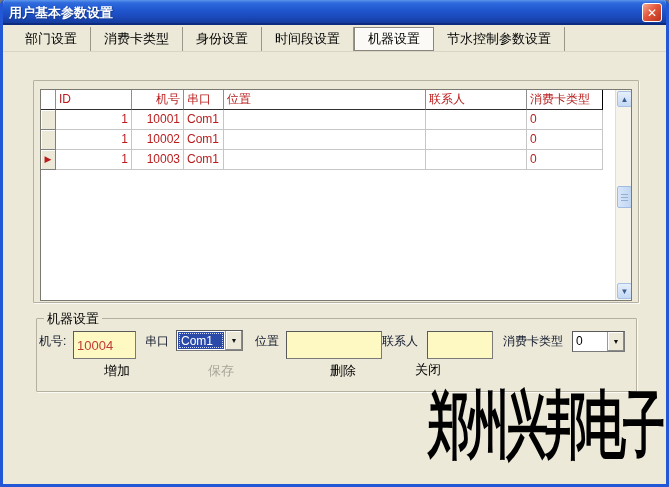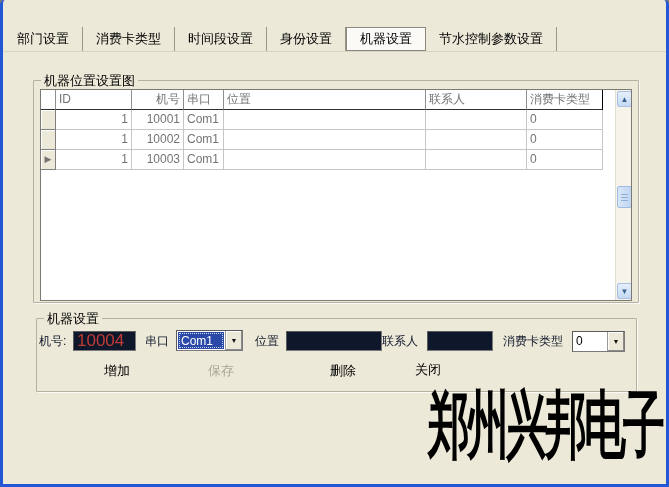--- a/index.html
+++ b/index.html
@@ -27,21 +27,21 @@
     position: absolute; right: 7px; top: 3px; width: 20px; height: 19px;
     border: 1px solid #fff; border-radius: 3px;
     background: linear-gradient(135deg,#F6A993 0%,#E4573B 45%,#B8321C 100%);
     color: #fff; font-size: 12px; font-weight: bold;
     display: flex; align-items: center; justify-content: center;
     cursor: pointer;
   }
   
   .tabbar {
     position: absolute; left: 0; top: 27px; width: 663px; height: 25px;
-    display: flex; align-items: stretch; padding-left: 1px;
+    display: flex; align-items: stretch; padding-left: 9px;
     border-bottom: 1px solid #d9d5c6;
   }
   .tab {
     padding: 0 13px; display: flex; align-items: center;
     font-size: 13px; color: #000; border-right: 1px solid #9a978a;
     cursor: pointer; white-space: nowrap;
   }
   .tab.active {
     background: #FBFAF6;
     border: 1px solid #8a887c; border-right: 1px solid #8a887c;
@@ -55,21 +55,21 @@
   }
   .gb-grid  { left: 30px; top: 80px;  width: 606px; height: 223px; }
   .gb-form  { left: 33px; top: 318px; width: 601px; height: 74px;  }
   
   .grid {
     position: absolute; left: 6px; top: 8px; width: 592px; height: 212px;
     background: #fff; border: 1px solid #7a7a72; overflow: hidden;
   }
   .grow { display: flex; height: 20px; }
   .gcell {
-    font-size: 12px; color: #737373; overflow: hidden; white-space: nowrap;
+    font-size: 12px; color: #b91c1c; overflow: hidden; white-space: nowrap;
     border-right: 1px solid #c6c6c6; border-bottom: 1px solid #c6c6c6;
     padding: 2px 3px; line-height: 15px;
   }
   .c0 { width: 15px; } .c1 { width: 76px; } .c2 { width: 52px; text-align: right; }
   .c3 { width: 40px; } .c4 { width: 202px; } .c5 { width: 101px; } .c6 { width: 76px; }
   .hrow .gcell {
     background: #fff; border-right: 1px solid #8f8f8f; border-bottom: 1px solid #2f2f2f;
   }
   .hrow .c6 { border-right: 1px solid #000; }
   .sel {
@@ -95,23 +95,23 @@
     background: linear-gradient(90deg,#D8E6F8,#C0D6F2);
     border: 1px solid #A0BCE2; border-radius: 2px; cursor: grab;
   }
   .sb-thumb::after {
     content: ""; position: absolute; left: 3px; right: 3px; top: 7px; height: 7px;
     background: repeating-linear-gradient(180deg,#93AED0 0 1px,transparent 1px 3px);
   }
   
   .flabel { position: absolute; font-size: 12px; color: #0f172a; }
   .tinput {
-    position: absolute; height: 20px; background: #0f172a;
+    position: absolute; height: 28px; background: #fef9c3;
     border: 1px solid #7a7a7a; border-top-color: #5a5a5a; border-left-color: #5a5a5a;
-    font-size: 17px; padding: 1px 3px; font-family: "Liberation Sans","DejaVu Sans",sans-serif;
+    font-size: 13px; padding: 1px 3px; font-family: "Liberation Sans","DejaVu Sans",sans-serif;
   }
   .red-text { color: #C13B36; }
   .combo {
     position: absolute; height: 21px; background: #fff;
     border: 1px solid #7a7a7a; border-top-color: #5a5a5a; border-left-color: #5a5a5a;
     display: flex; cursor: pointer;
   }
   .combo-val { flex: 1; font-size: 12px; padding: 2px 2px 0 3px; white-space: nowrap; overflow: hidden; }
   .combo-val.focused {
     background: #2B49A8; color: #fff;
@@ -138,32 +138,37 @@
     letter-spacing: -3px; white-space: nowrap;
     transform: scaleY(1.75); transform-origin: bottom;
     font-family: "DejaVu Sans", sans-serif;
   }
 </style>
 </head>
 <body>
 
 <div class="window">
 
+  <div class="titlebar">
+    <span class="title-text">用户基本参数设置</span>
+    <div class="close-btn">
+      <span>✕</span>
+    </div>
+  </div>
 
   <div class="tabbar">
     <div class="tab">部门设置</div>
     <div class="tab">消费卡类型</div>
+    <div class="tab">身份设置</div>
     <div class="tab">时间段设置</div>
-    <div class="tab">身份设置</div>
     <div class="tab active">机器设置</div>
     <div class="tab">节水控制参数设置</div>
   </div>
 
   <div class="groupbox gb-grid">
-    <span class="gb-caption">机器位置设置图</span>
 
     <div class="grid">
 
       <div class="grow hrow">
         <div class="gcell sel c0"></div>
         <div class="gcell c1">ID</div>
         <div class="gcell c2">机号</div>
         <div class="gcell c3">串口</div>
         <div class="gcell c4">位置</div>
         <div class="gcell c5">联系人</div>

